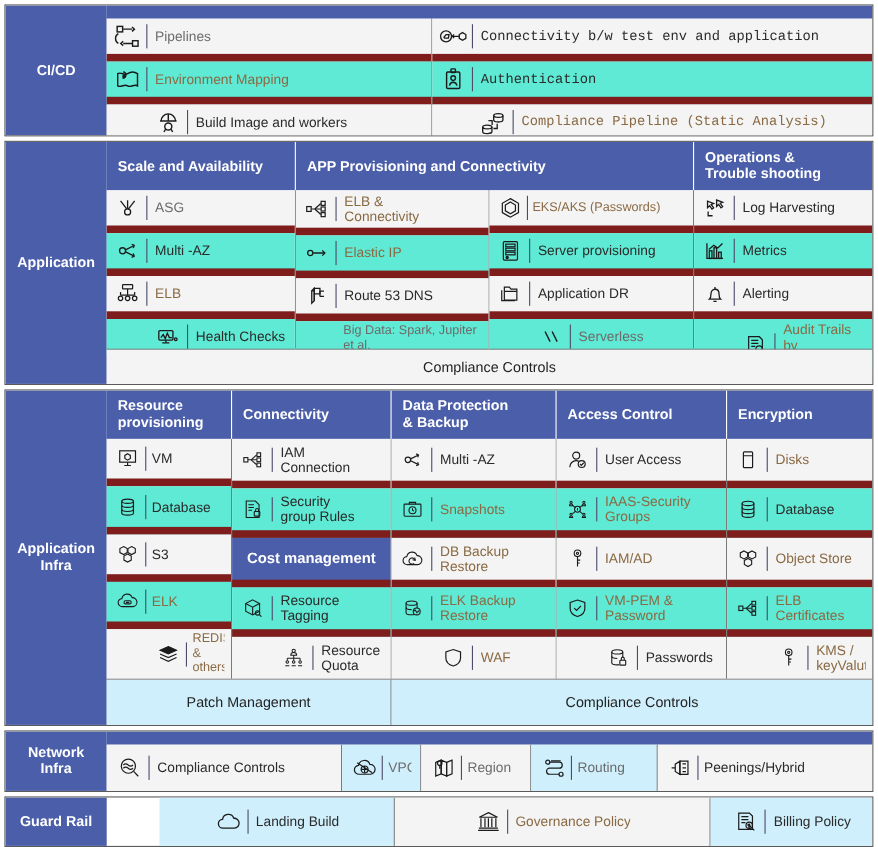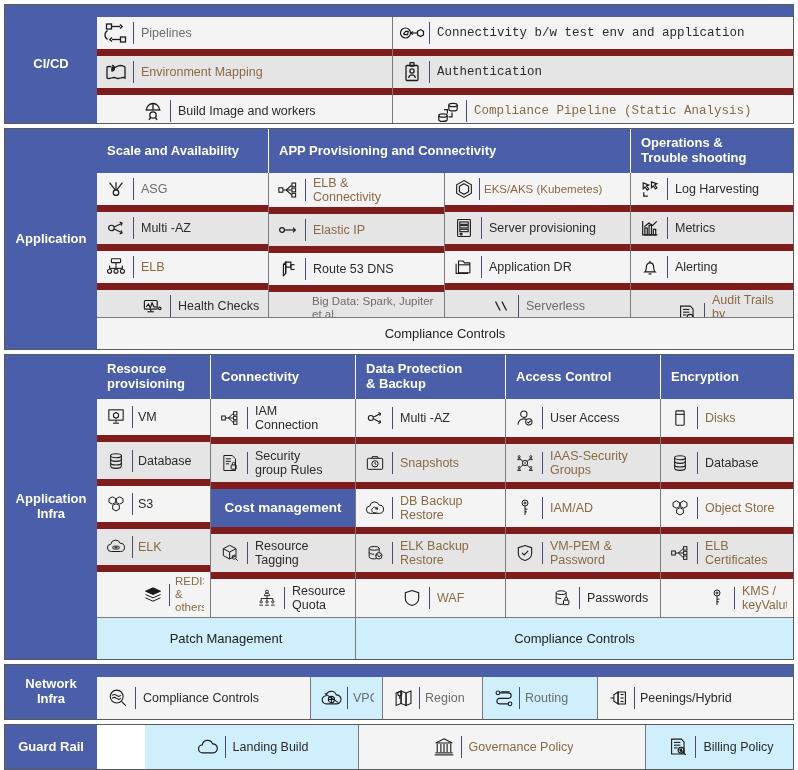--- a/index.html
+++ b/index.html
@@ -62,21 +62,21 @@
   .cell {
     display: flex;
     align-items: center;
     border-bottom: 7px solid #7f1d1d;
     background: #f4f4f4;
     padding: 3px 6px;
     min-width: 0;
     flex: 1 1 0;
   }
   .cell:last-child { border-bottom: none; padding-left: 43px; }
-  .cell.blue { background: #e5e5e5; }
+  .cell.blue { background: #5eead4; }
   .cell.navy { background: #4b5ea9; }
   .cell.plain { justify-content: center; }
 
   .ic {
     flex: 0 0 auto;
     width: 26px; height: 26px;
     display: flex; align-items: center; justify-content: center;
     color: #1b1b1b;
   }
   .ic svg { display: block; }
@@ -338,21 +338,21 @@
 
         <div class="col" style="flex:0 0 186px;">
           <div class="cell">
             <span class="ic">
                 <svg width="22" height="22" viewBox="0 0 24 24" fill="none" stroke="#1b1b1b" stroke-width="1.2">
                   <path d="M12 2.8l8 4.6v9.2l-8 4.6-8-4.6V7.4z"></path>
                   <path d="M12 6.2l5 2.9v5.8l-5 2.9-5-2.9V9.1z"></path>
                 </svg>
               </span>
             <span class="sep" style="margin:0 4px 0 2px;"></span>
-            <span class="lbl muted small">EKS/AKS (Kubemetes)</span>
+            <span class="lbl muted small">EKS/AKS (Passwords)</span>
           </div>
           <div class="cell blue">
             <span class="ic">
                 <svg width="22" height="22" viewBox="0 0 24 24" fill="none" stroke="#1b1b1b" stroke-width="1.2">
                   <rect x="5" y="2.8" width="14" height="18.4" rx="1"></rect>
                   <rect x="7.4" y="5.4" width="9.2" height="2.6"></rect>
                   <rect x="7.4" y="9.4" width="9.2" height="2.6"></rect>
                   <rect x="7.4" y="13.4" width="9.2" height="2.6"></rect>
                   <circle cx="8.8" cy="18.6" r="1.1" fill="#1b1b1b"></circle>
                 </svg>

